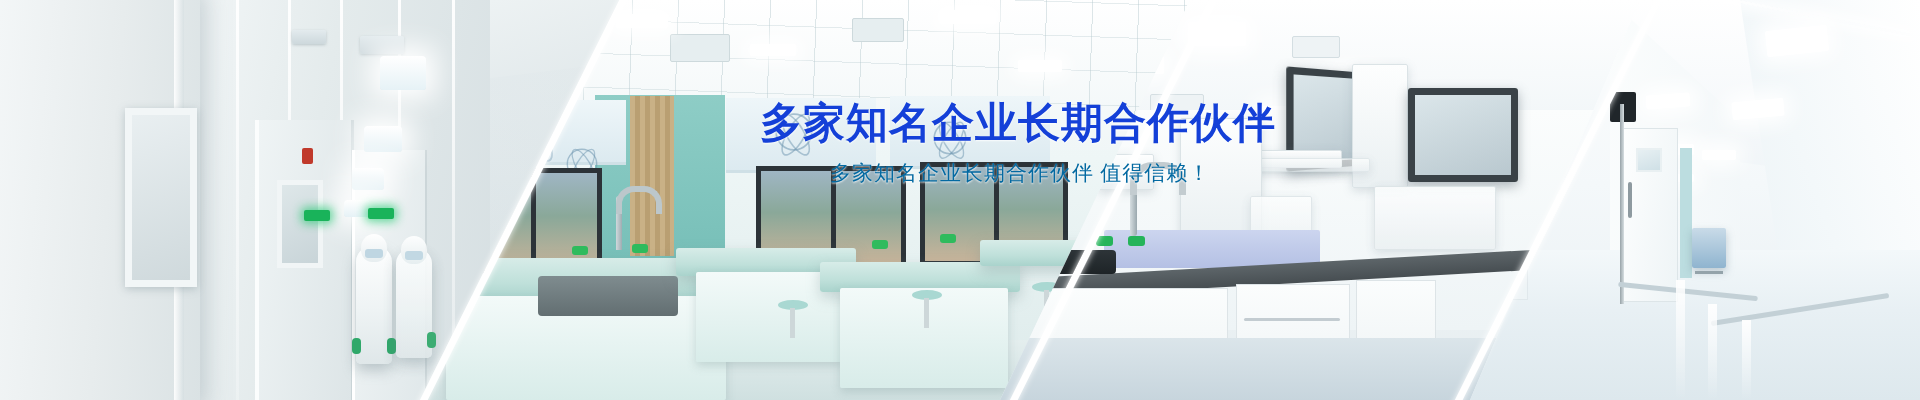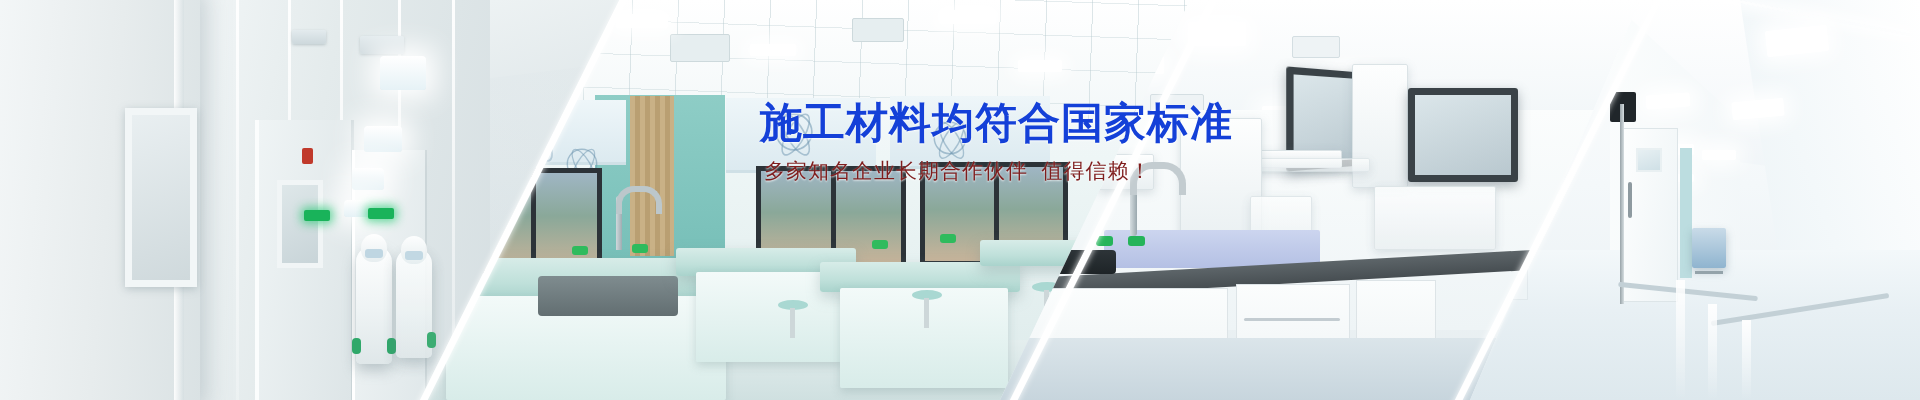--- a/index.html
+++ b/index.html
@@ -373,27 +373,28 @@
     font-weight:bold;
     font-size:42px;
     line-height:46px;
     letter-spacing:1px;
     color:#1440d8;
     white-space:nowrap;
     text-shadow:0 1px 2px rgba(255,255,255,.85);
   }
   .sub{
     margin:14px 0 0 4px;
-    font-family:Liberation Mono, monospace;
+    font-family:Liberation Serif, serif;
     font-size:21px;
     line-height:26px;
     letter-spacing:1px;
-    color:#7f1d1d;
+    color:#0369a1;
     white-space:nowrap;
     text-shadow:0 1px 2px rgba(255,255,255,.9);
+    text-align:center;
   }
 </style>
 </head>
 <body>
 
 <div class="banner">
 
   <div class="panel p1">
     <div class="scene">
       <div class="floor"></div>
@@ -570,17 +571,17 @@
       <div class="floor-reflect" style="left:238px;height:96px;"></div>
       <div class="floor-reflect" style="left:272px;height:80px;"></div>
     </div>
   </div>
 
   <div class="seam s1"></div>
   <div class="seam s2"></div>
   <div class="seam s3"></div>
 
   <div class="copy">
-    <div class="headline">施工材料均符合国家标准</div>
+    <div class="headline">多家知名企业长期合作伙伴</div>
     <div class="sub">多家知名企业长期合作伙伴  值得信赖！</div>
   </div>
 
 </div>
 
 </body></html>

